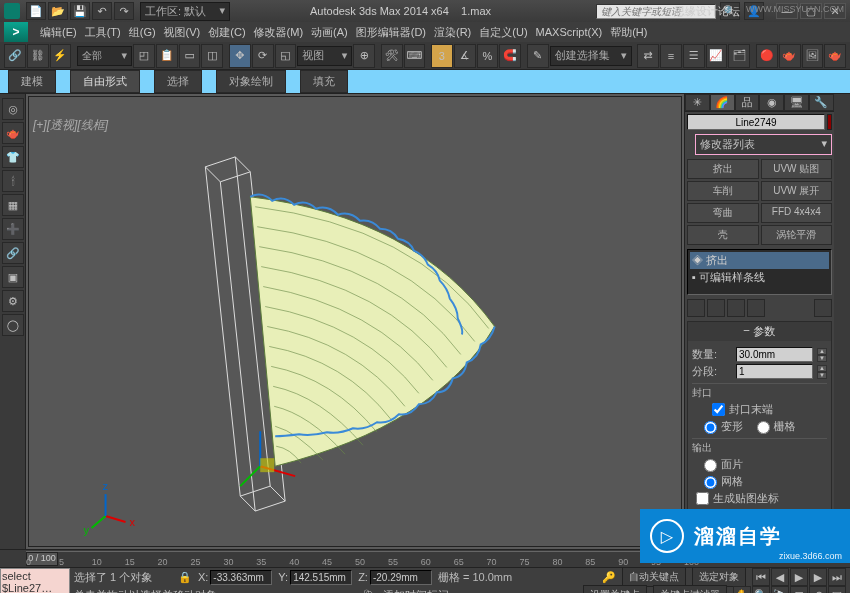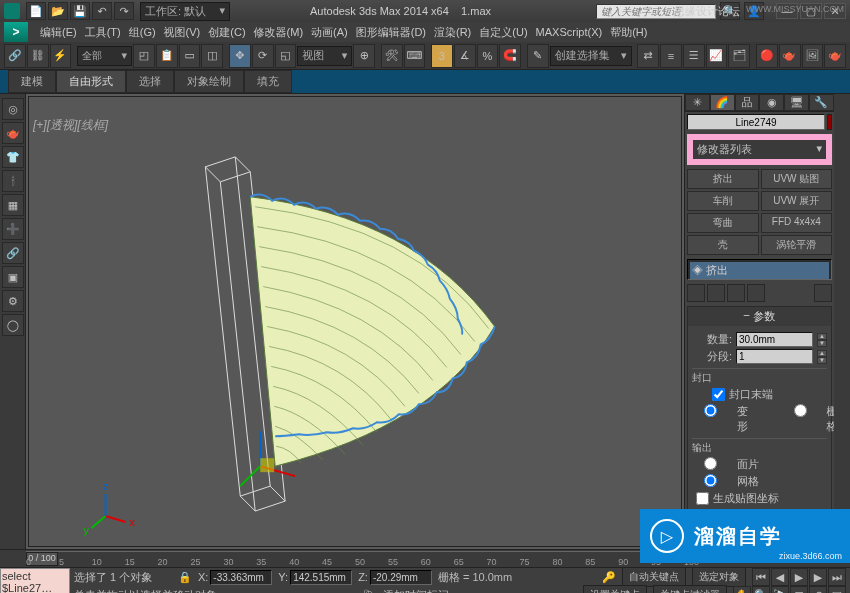--- a/index.html
+++ b/index.html
@@ -24,21 +24,21 @@
 
 
 .main-toolbar { height: 28px; background: #383838; border-bottom: 1px solid #222; display: flex; align-items: center; padding: 0 4px; gap: 1px; }
 .tb-btn { width: 24px; height: 24px; background: #3e3e3e; border: 1px solid #282828; display: flex; align-items: center; justify-content: center; }
 .tb-sep { width: 4px; }
 .tb-drop { width: 60px; height: 20px; background: #2e2e2e; border: 1px solid #1a1a1a; font-size: 10px; color: #aaa; display: flex; align-items: center; padding: 0 4px; justify-content: space-between; }
 .tb-btn.active { background: #4a6a8a; }
 .tb-btn.hl { background: #d4a44a; }
 
 
-.ribbon { height: 24px; background: #0c4a6e; border-bottom: 1px solid #222; display: flex; align-items: center; padding: 0 8px; gap: 0; }
+.ribbon { height: 24px; background: #7dd3fc; border-bottom: 1px solid #222; display: flex; align-items: center; padding: 0 8px; gap: 14px; }
 .rib-tab { padding: 3px 12px; font-size: 11px; color: #b0b0b0; background: #3a3a3a; border: 1px solid #282828; }
 .rib-tab.active { background: #484848; color: #ddd; }
 
 
 .body-area { display: flex; height: 455px; }
 .left-tools { width: 26px; background: #3a3a3a; border-right: 1px solid #222; display: flex; flex-direction: column; gap: 2px; padding: 4px 2px; }
 .lt-btn { width: 22px; height: 22px; background: #3e3e3e; border: 1px solid #282828; display:flex;align-items:center;justify-content:center; }
 
 
 .viewport { flex: 1; background: #575757; position: relative; border: 1px solid #222; margin: 2px; }
@@ -47,40 +47,40 @@
 
 
 .cmd-panel { width: 150px; background: #424242; border-left: 1px solid #222; display: flex; flex-direction: column; }
 .cmd-tabs { height: 22px; display: flex; background: #383838; border-bottom: 1px solid #222; }
 .cmd-tab { flex: 1; border: 1px solid #282828; background: #3e3e3e; display:flex;align-items:center;justify-content:center; }
 .cmd-tab.active { background: #5a5a5a; }
 .obj-name { margin: 2px; display: flex; }
 .obj-name input { flex: 1; background: #d0d0d0; border: 1px inset #666; padding: 1px 2px; font-size: 10px; text-align: center; }
 .color-sw { width: 18px; height: 16px; background: #8b0000; border: 1px solid #222; margin-left: 2px; }
 .mod-list { margin: 2px; }
-.mod-header { background: #3a3a3a; border: 6px solid #f9a8d4; padding: 2px 4px; font-size: 10px; display: flex; justify-content: space-between; }
+.mod-header { background: #3a3a3a; border: 1px solid #f9a8d4; padding: 2px 4px; font-size: 10px; display: flex; justify-content: space-between; margin-left: 8px; }
 .mod-grid { display: grid; grid-template-columns: 1fr 1fr; gap: 2px; margin: 2px; }
 .mod-btn { background: #484848; border: 1px solid #2a2a2a; padding: 2px; font-size: 10px; text-align: center; color: #bbb; }
 .stack { margin: 2px; background: #2a2a2a; border: 1px inset #111; height: 70px; padding: 2px; font-size: 10px; overflow: hidden; }
 .stack-item { padding: 1px 2px; color: #ccc; }
 .stack-item.sel { background: #4a6a8a; }
 .stack-tools { display: flex; gap: 2px; margin: 2px; }
 .st-btn { width: 18px; height: 18px; background: #3e3e3e; border: 1px solid #282828; }
 .st-btn.last { margin-left: auto; }
 
 .rollout { margin: 2px; border: 1px solid #2a2a2a; }
 .rollout-header { background: #3a3a3a; padding: 2px; text-align: center; font-size: 10px; color: #ddd; display: flex; justify-content: center; gap: 4px; }
 .rollout-body { padding: 4px; }
 .param-row { display: flex; align-items: center; gap: 4px; margin: 2px 0; font-size: 10px; }
-.param-row label { flex: 0 0 40px; text-align: right; }
+.param-row label { flex: 0 0 40px; }
 .spinner-inp { flex: 1; background: #d0d0d0; border: 1px inset #666; padding: 1px 2px; font-size: 10px; width: 60px; }
 .spin-btns { display: flex; flex-direction: column; }
 .spin-btn { width: 10px; height: 7px; background: #555; border: 1px solid #333; font-size: 6px; line-height: 5px; text-align: center; }
 .check-row { display: flex; align-items: center; gap: 4px; font-size: 10px; margin: 2px 0; padding-left: 20px; }
-.radio-row { display: flex; align-items: flex-start; gap: 20px; font-size: 10px; margin: 2px 0 2px 12px; }
+.radio-row { display: flex; align-items: flex-end; gap: 4px; font-size: 10px; margin: 2px 0 2px 12px; }
 .group-label { font-size: 10px; color: #bbb; margin: 4px 0 2px 0; border-top: 1px solid #555; padding-top: 2px; }
 
 .right-scroll { width: 16px; background: #3a3a3a; }
 
 
 .timeline { height: 18px; background: #3a3a3a; border-top: 1px solid #222; position: relative; display: flex; align-items: center; }
 .time-slider { position: absolute; left: 26px; width: 32px; height: 14px; background: #555; border: 1px solid #222; font-size: 9px; text-align: center; color: #ccc; }
 .tl-ruler { flex: 1; position: relative; height: 16px; border-top: 1px solid #666; margin-left: 26px; margin-right: 166px; }
 .tick { position: absolute; bottom: 0; font-size: 9px; color: #999; }
 

